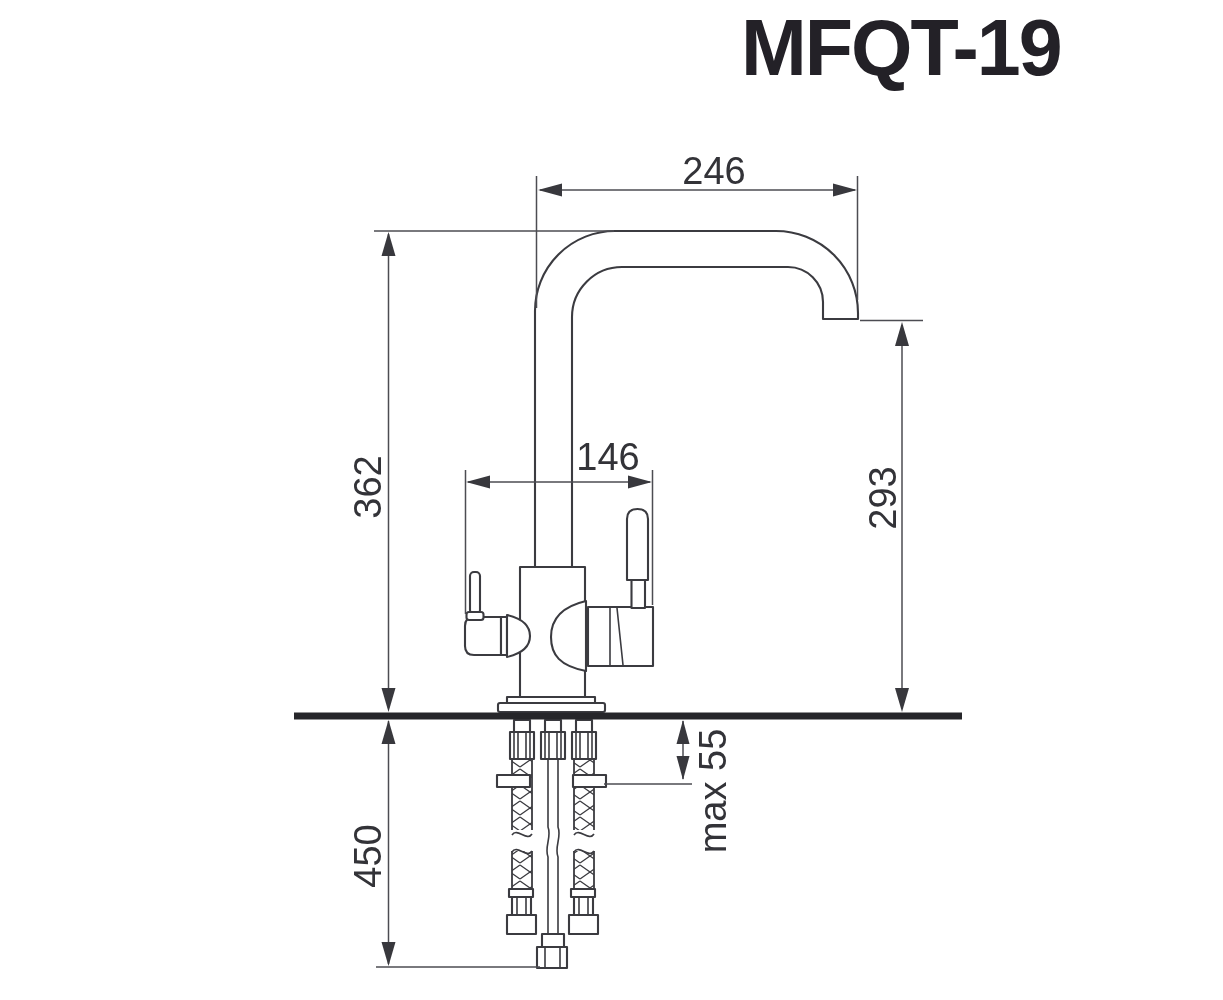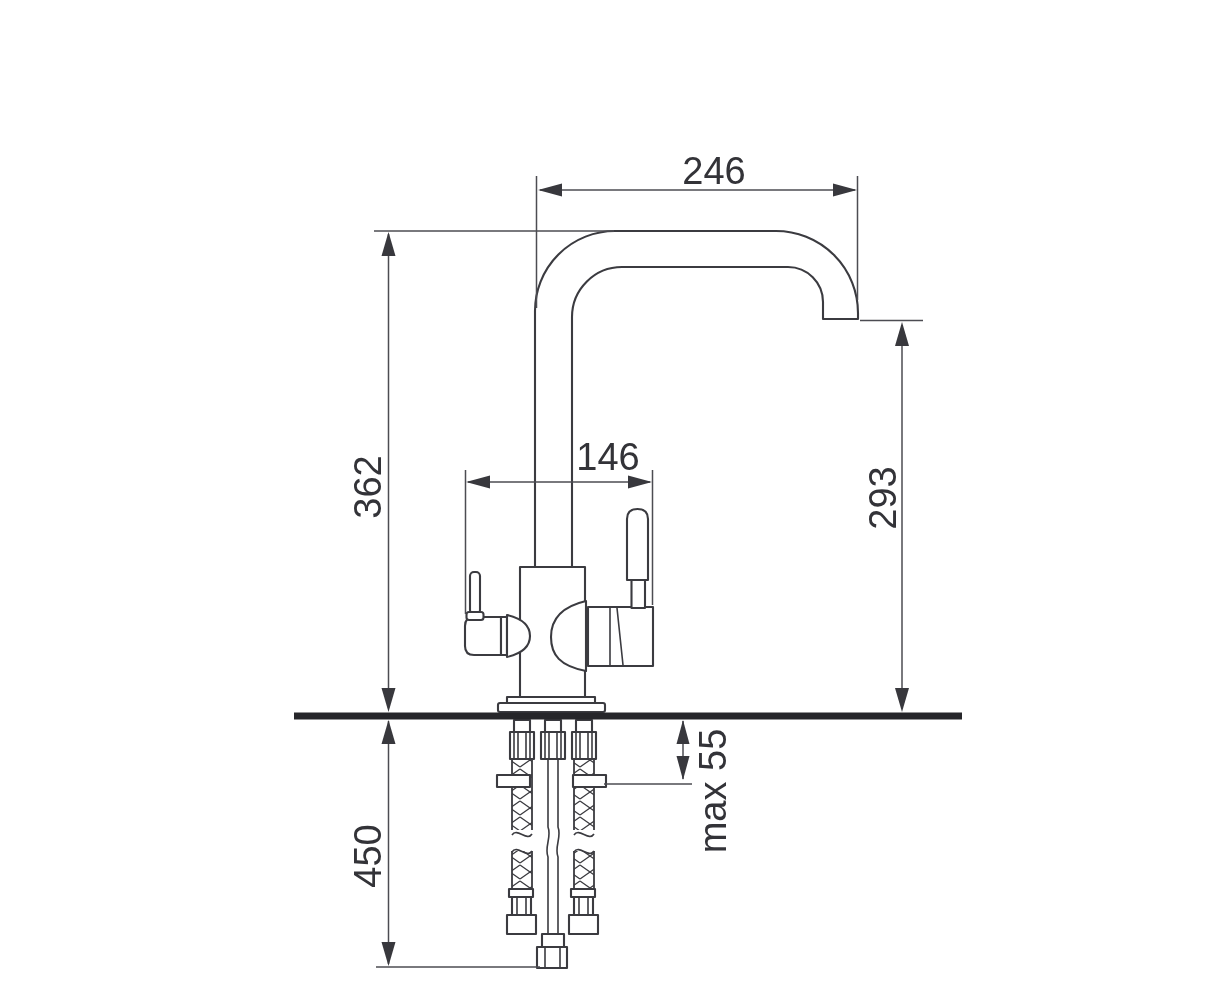--- a/index.html
+++ b/index.html
@@ -20,20 +20,21 @@
   .dim-label{font-family:"Liberation Sans",sans-serif;font-size:38px;fill:var(--c-text);}
   .deck{fill:var(--c-deck);stroke:none;}
   .wh{fill:#ffffff;stroke:none;}
   .braid{fill:url(#braid);stroke:var(--c-line);stroke-width:1.8;}
 </style>
 </head>
 <body>
 
 <div class="canvas">
 
+  <div class="title">MFQT-19</div>
 
   <svg width="1223" height="1000" viewBox="0 0 1223 1000">
     <defs>
       <pattern id="braid" width="20" height="16" patternUnits="userSpaceOnUse">
         <path d="M0,1 L20,15 M20,1 L0,15" stroke="#3b3b40" stroke-width="1.4" fill="none"></path>
       </pattern>
     </defs>
 
     <g>
 

